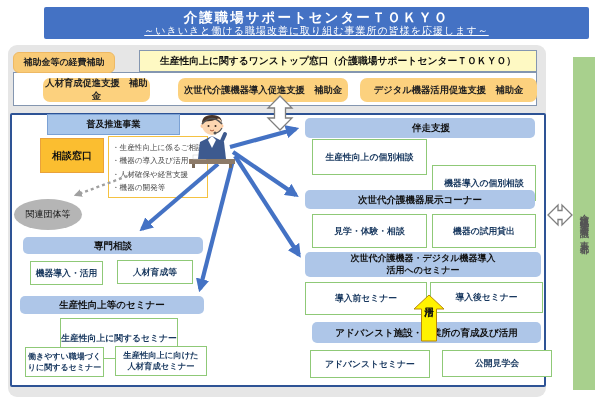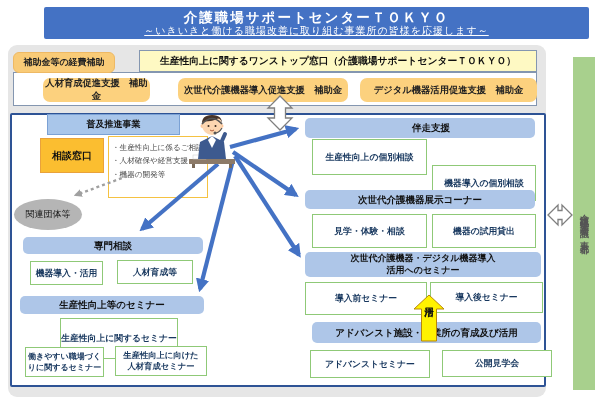--- a/index.html
+++ b/index.html
@@ -64,20 +64,21 @@
 <div class="ab center ybox" style="left:43px;top:78px;width:107px;height:24px;">人材育成促進支援　補助金</div>
 <div class="ab center ybox" style="left:178px;top:78px;width:170px;height:24px;">次世代介護機器導入促進支援　補助金</div>
 <div class="ab center ybox" style="left:360px;top:78px;width:177px;height:24px;">デジタル機器活用促進支援　補助金</div>
 
 <div class="ab mainbox"></div>
 <div class="ab center tag-blue">普及推進事業</div>
 
 <div class="ab center consult">相談窓口</div>
 <div class="ab topics">
   <div>・生産性向上に係るご相談</div>
+  <div>・機器の導入及び活用</div>
   <div>・人材確保や経営支援</div>
   <div>・機器の開発等</div>
 </div>
 <div class="ab center ellipse">関連団体等</div>
 
 <div class="ab center bluehead" style="left:23px;top:237px;width:180px;height:17px;">専門相談</div>
 <div class="ab center greenbox" style="left:30px;top:261px;width:73px;height:24px;">機器導入・活用</div>
 <div class="ab center greenbox" style="left:117px;top:260px;width:76px;height:24px;">人材育成等</div>
 
 <div class="ab center bluehead" style="left:20px;top:296px;width:184px;height:18px;">生産性向上等のセミナー</div>

